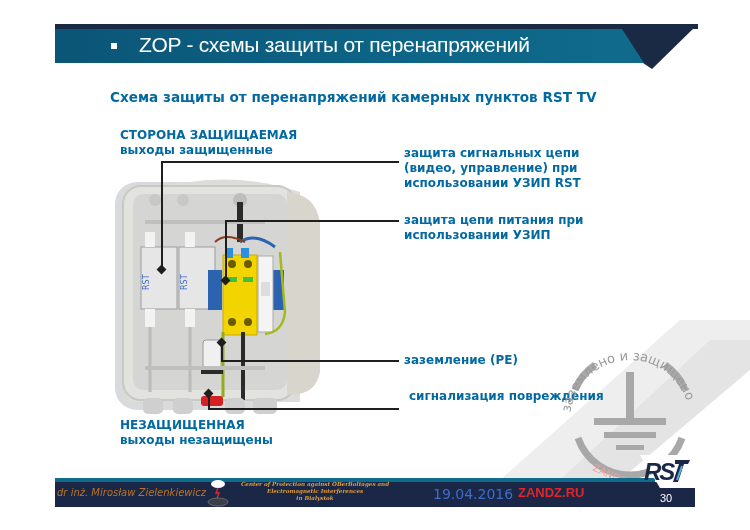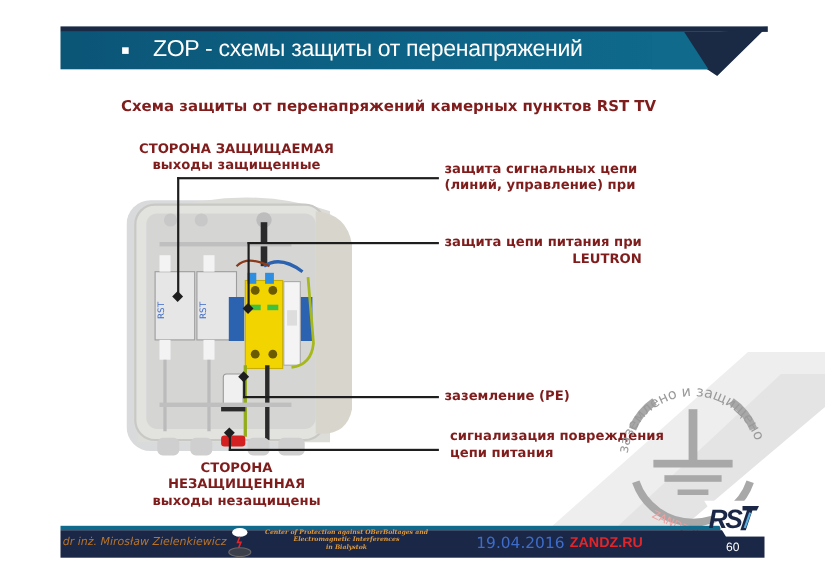--- a/index.html
+++ b/index.html
@@ -7,24 +7,24 @@
   .slide { position:absolute; left:0; top:0; width:694px; height:530px; }
 
   
   .hdr-top { position:absolute; left:55px; top:24px; width:643px; height:5px; background:#1a2a45; }
   .hdr { position:absolute; left:55px; top:29px; width:600px; height:34px; background:linear-gradient(90deg,#0b5577 0%,#0d6486 55%,#0f6a8c 100%); }
   .hdr-tri { position:absolute; left:592px; top:24px; width:106px; height:45px; }
   .hdr-bullet { position:absolute; left:111px; top:43px; width:6px; height:6px; background:#ffffff; }
   .hdr-title { position:absolute; left:139px; top:33px; color:#ffffff; font-family:"Liberation Sans", sans-serif; font-size:21px; letter-spacing:-0.3px; white-space:nowrap; }
 
   
-  .blue { color:#7f1d1d; font-weight:bold; font-family:"DejaVu Sans", sans-serif; }
+  .blue { color:#0369a1; font-weight:bold; font-family:"DejaVu Sans", sans-serif; }
   .subtitle { position:absolute; left:110px; top:89px; font-size:13.6px; white-space:nowrap; }
   .lbl { position:absolute; font-size:12px; line-height:15px; white-space:nowrap; }
-  .center { text-align:center; }
+  .center { text-align:left; }
 
   
   .photo { position:absolute; left:115px; top:172px; width:292px; height:245px; }
 
   
   .cl { position:absolute; background:#1e1e1e; }
   .dot { position:absolute; width:7px; height:7px; background:#1e1e1e; transform:rotate(45deg); }
 
   
   .wm { position:absolute; left:540px; top:320px; width:170px; height:170px; }
@@ -140,36 +140,35 @@
   <div class="cl" style="left:221px; top:360px; width:178px; height:2px;"></div>
   <div class="cl" style="left:221px; top:342px; width:2px; height:20px;"></div>
   <div class="dot" style="left:218px; top:339px;"></div>
 
   <div class="cl" style="left:208px; top:408px; width:191px; height:2px;"></div>
   <div class="cl" style="left:208px; top:392px; width:2px; height:18px;"></div>
   <div class="dot" style="left:205px; top:390px;"></div>
 
   <div class="lbl blue" style="left:404px; top:146px;">
     <div>защита сигнальных цепи</div>
-    <div>(линий, управление) при</div>
-  </div>
-  <div class="lbl blue" style="left:404px; top:213px;text-align:right;">
+    <div>(видео, управление) при</div>
+    <div>использовании УЗИП RST</div>
+  </div>
+  <div class="lbl blue" style="left:404px; top:213px;">
     <div>защита цепи питания при</div>
-    <div>LEUTRON</div>
+    <div>использовании УЗИП</div>
   </div>
   <div class="lbl blue" style="left:404px; top:353px;">
     <div>заземление (PE)</div>
   </div>
   <div class="lbl blue" style="left:409px; top:389px;">
     <div>сигнализация повреждения</div>
-    <div>цепи питания</div>
   </div>
 
   <div class="lbl blue center" style="left:120px; top:418px; width:190px;">
-    <div>СТОРОНА</div>
     <div>НЕЗАЩИЩЕННАЯ</div>
     <div>выходы незащищены</div>
   </div>
 
   <svg class="wm" viewBox="0 0 170 170">
     <defs>
       <path id="arcTop" d="M30,100 A60,60 0 1,1 150,100"></path>
     </defs>
     <path d="M38,118 A55,55 0 0,0 142,118" stroke="#a8a8a8" stroke-width="7" fill="none"></path>
     <path d="M35,70 A55,55 0 0,1 55,45" stroke="#a8a8a8" stroke-width="7" fill="none"></path>
@@ -195,20 +194,20 @@
     <polyline points="13,9 11,14 14,14 12,19" stroke="#e0262a" stroke-width="1.5" fill="none"></polyline>
     <ellipse cx="13" cy="23" rx="10" ry="4" fill="#3a3f4a" stroke="#666" stroke-width="1"></ellipse>
   </svg>
   <div class="ftr-center">
     <div>Center of Protection against OBerBoltages and</div>
     <div>Electromagnetic Interferences</div>
     <div>in Bialystok</div>
   </div>
   <div class="ftr-date">19.04.2016</div>
   <div class="ftr-site">ZANDZ.RU</div>
-  <div class="ftr-page">60</div>
+  <div class="ftr-page">30</div>
   <svg class="rst-logo" viewBox="0 0 50 28">
     <text x="2" y="24" font-size="24" font-style="italic" font-weight="bold" fill="#1b2746" font-family="Liberation Sans, sans-serif" letter-spacing="-2">RS</text>
     <polygon points="33,4 48,4 46,8 42,8 36,26 31,26 37,8 33,8" fill="#1b2746"></polygon>
     <line x1="40" y1="10" x2="35" y2="24" stroke="#5ab0e0" stroke-width="2"></line>
   </svg>
 
 </div>
 
 </body></html>

